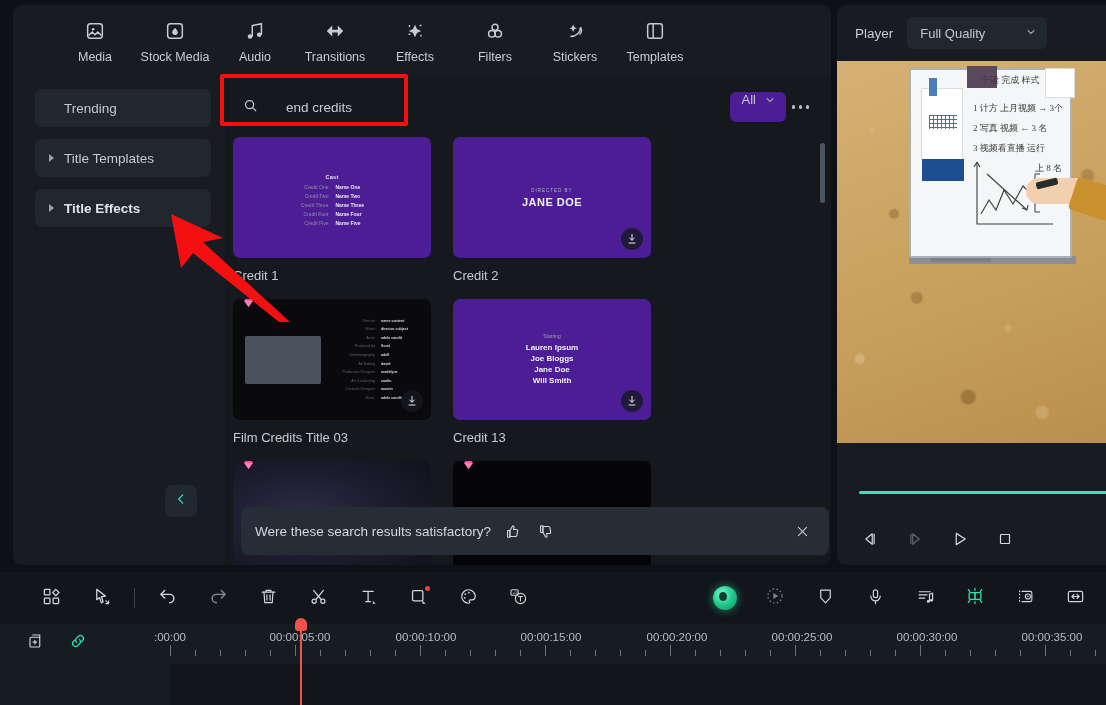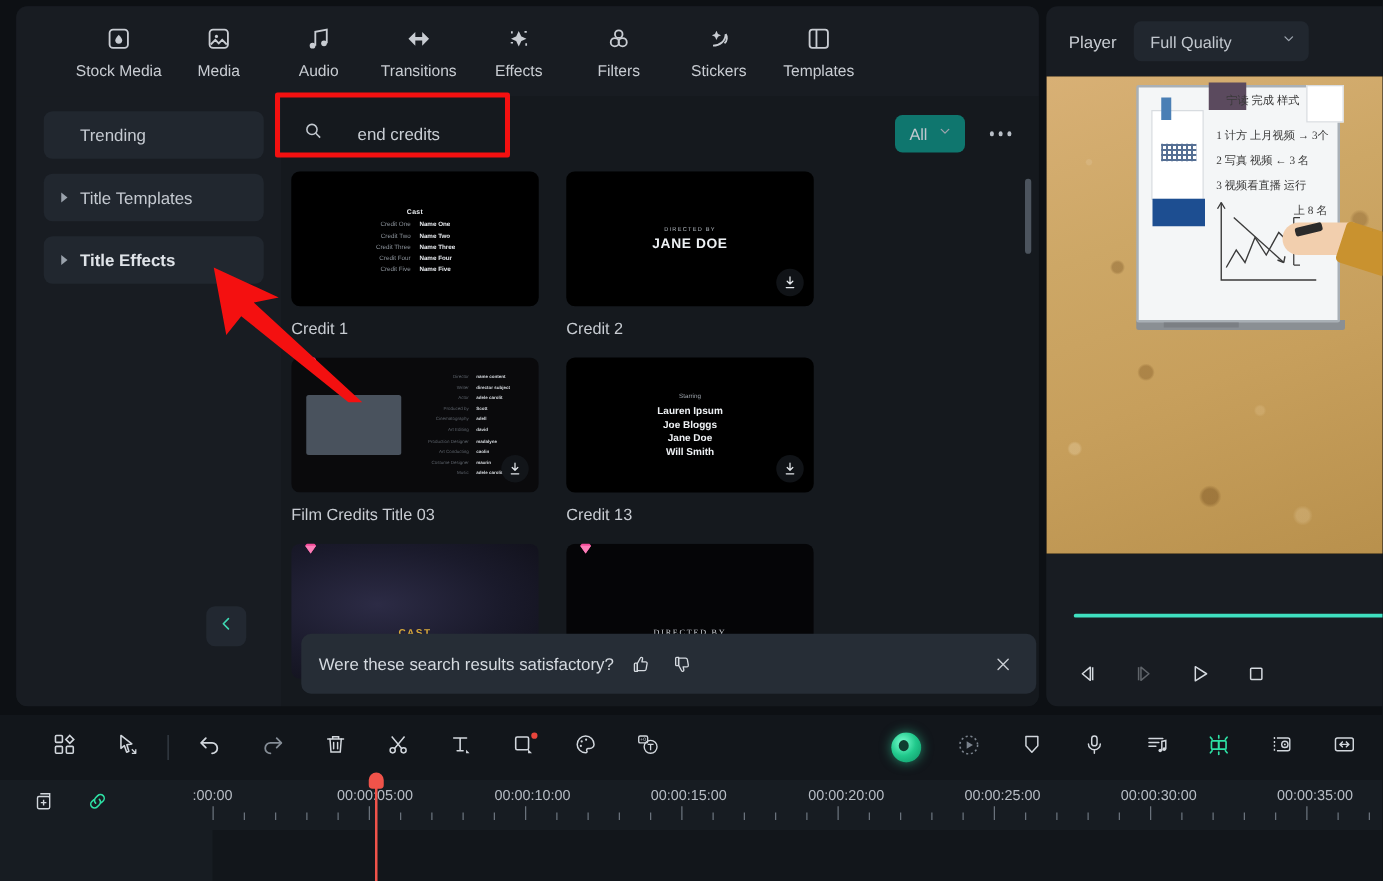--- a/index.html
+++ b/index.html
@@ -80,41 +80,41 @@
     position: absolute; left: 0; top: 0; width: 606px; height: 60px;
     display: flex; align-items: center; padding: 0 16px 0 18px;
   }
   #search-box {
     flex: 1; height: 38px; display: flex; align-items: center; gap: 28px;
     cursor: text;
   }
   #search-text { font-size: 13.5px; color: #c9ced4; }
   #filter-select {
     height: 30px; min-width: 56px; border-radius: 6px;
-    background: #0f766e; display: flex; align-items: center;
-    gap: 8px; padding: 0 9px 0 12px; cursor: pointer; margin-right: 14px;
+    background: #4c1d95; display: flex; 
+    gap: 8px; padding: 0 9px 0 12px; cursor: pointer; 
   }
   #filter-select .fs-label { font-size: 13px; color: #c2c8cf; }
   #more-btn { cursor: pointer; display: flex; gap: 3.5px; padding: 6px; }
   #more-btn i { width: 3.5px; height: 3.5px; border-radius: 50%; background: #b9bfc7; display:block; }
 
   
   #grid-scroll {
     position: absolute; left: 0; top: 60px; width: 606px; height: 428px;
     overflow: hidden;
   }
   #grid {
     padding: 78px 0 0 8px;
     display: flex; flex-wrap: wrap; gap: 16px 22px;
     margin-top: -78px;
   }
   .card { width: 198px; cursor: pointer; position: relative; }
   .thumb {
-    width: 198px; height: 108px; border-radius: 7px;
-    background: #000000; position: relative; overflow: hidden;
+    width: 198px; height: 121px; border-radius: 7px;
+    background: #4c1d95; position: relative; overflow: hidden;
   }
   .card-title {
     margin-top: 10px; font-size: 13px; color: #c8ccd2;
   }
   .dl-badge {
     position: absolute; right: 8px; bottom: 8px;
     width: 22px; height: 22px; border-radius: 50%;
     background: rgba(20,24,30,.78);
     display: flex; align-items: center; justify-content: center;
   }
@@ -338,34 +338,34 @@
 </head>
 <body>
 
 <div id="app-panel">
 
   <div id="top-nav">
     <div class="nav-item">
       <span class="nav-icon">
         <svg width="22" height="22" viewBox="0 0 24 24" fill="none" stroke="#c8ccd2" stroke-width="1.6">
           <rect x="4" y="4" width="16" height="16" rx="3"></rect>
-          <path d="M12 8.5c2 2.3 3 3.6 3 4.9a3 3 0 01-6 0c0-1.3 1-2.6 3-4.9z" fill="#c8ccd2" stroke="none"></path>
-        </svg>
-      </span>
-      <span class="nav-label">Stock Media</span>
-    </div>
-    <div class="nav-item">
-      <span class="nav-icon">
-        <svg width="22" height="22" viewBox="0 0 24 24" fill="none" stroke="#c8ccd2" stroke-width="1.6">
-          <rect x="4" y="4" width="16" height="16" rx="3"></rect>
           <circle cx="10" cy="10" r="1.4" fill="#c8ccd2" stroke="none"></circle>
           <path d="M5 17l4-4 3 3 3-3 4 4"></path>
         </svg>
       </span>
       <span class="nav-label">Media</span>
+    </div>
+    <div class="nav-item">
+      <span class="nav-icon">
+        <svg width="22" height="22" viewBox="0 0 24 24" fill="none" stroke="#c8ccd2" stroke-width="1.6">
+          <rect x="4" y="4" width="16" height="16" rx="3"></rect>
+          <path d="M12 8.5c2 2.3 3 3.6 3 4.9a3 3 0 01-6 0c0-1.3 1-2.6 3-4.9z" fill="#c8ccd2" stroke="none"></path>
+        </svg>
+      </span>
+      <span class="nav-label">Stock Media</span>
     </div>
     <div class="nav-item">
       <span class="nav-icon">
         <svg width="22" height="22" viewBox="0 0 24 24" fill="none" stroke="#c8ccd2" stroke-width="1.6">
           <path d="M9 18V6l10-2v12"></path>
           <circle cx="6.6" cy="18" r="2.5" fill="#c8ccd2" stroke="none"></circle>
           <circle cx="16.6" cy="16" r="2.5" fill="#c8ccd2" stroke="none"></circle>
         </svg>
       </span>
       <span class="nav-label">Audio</span>

